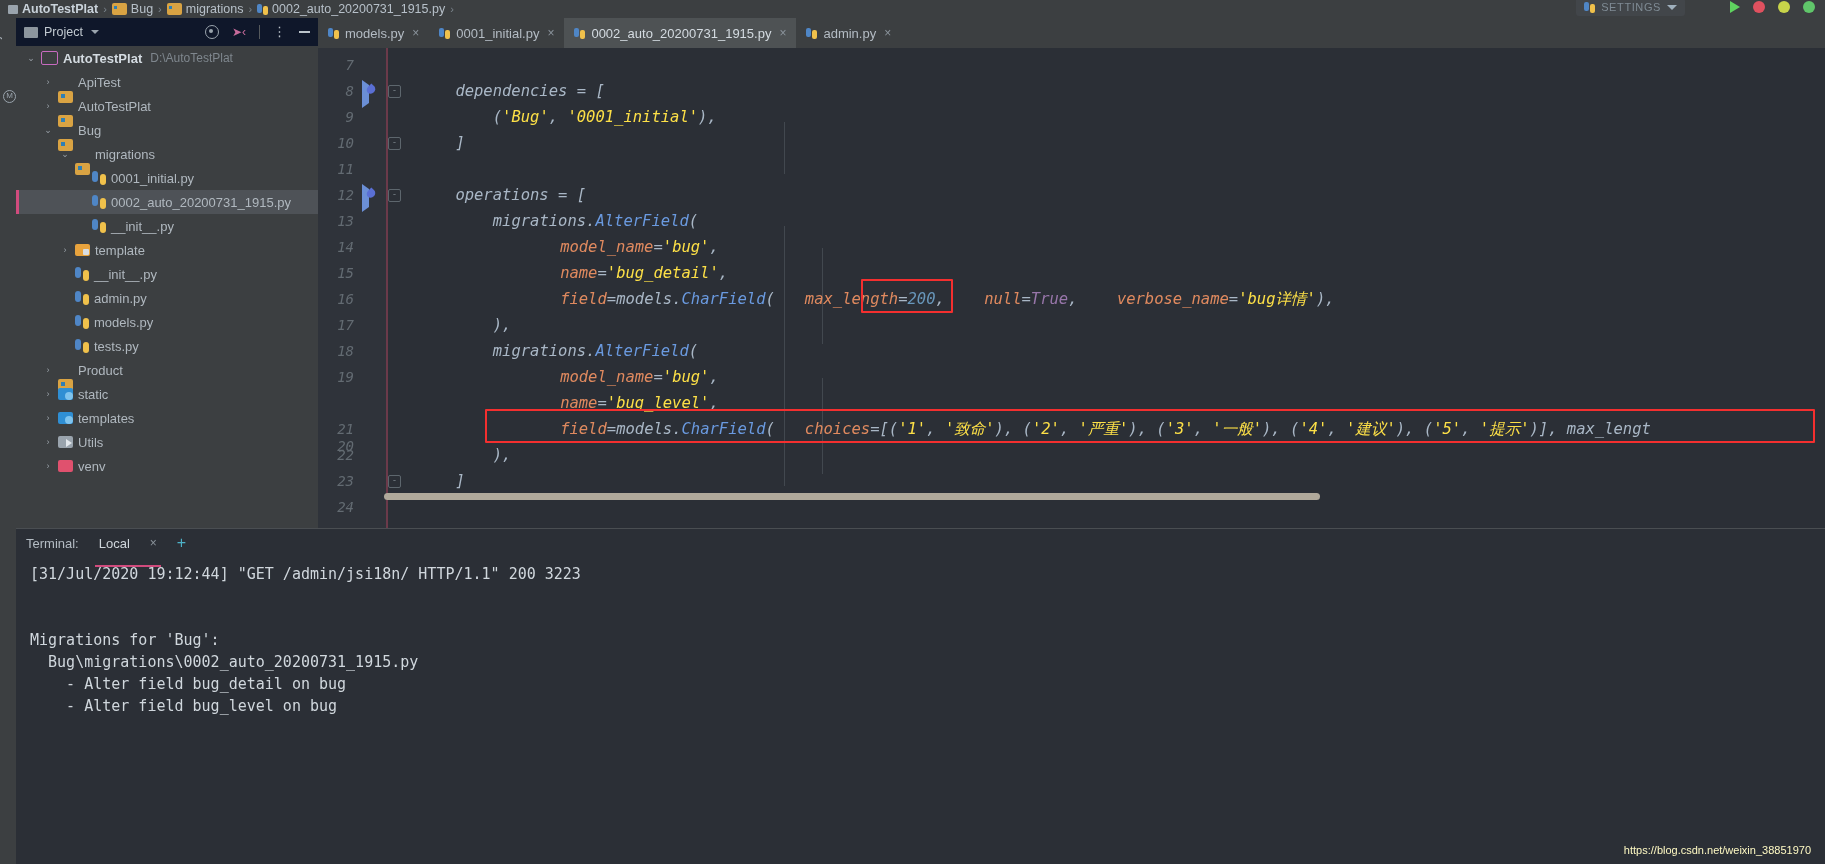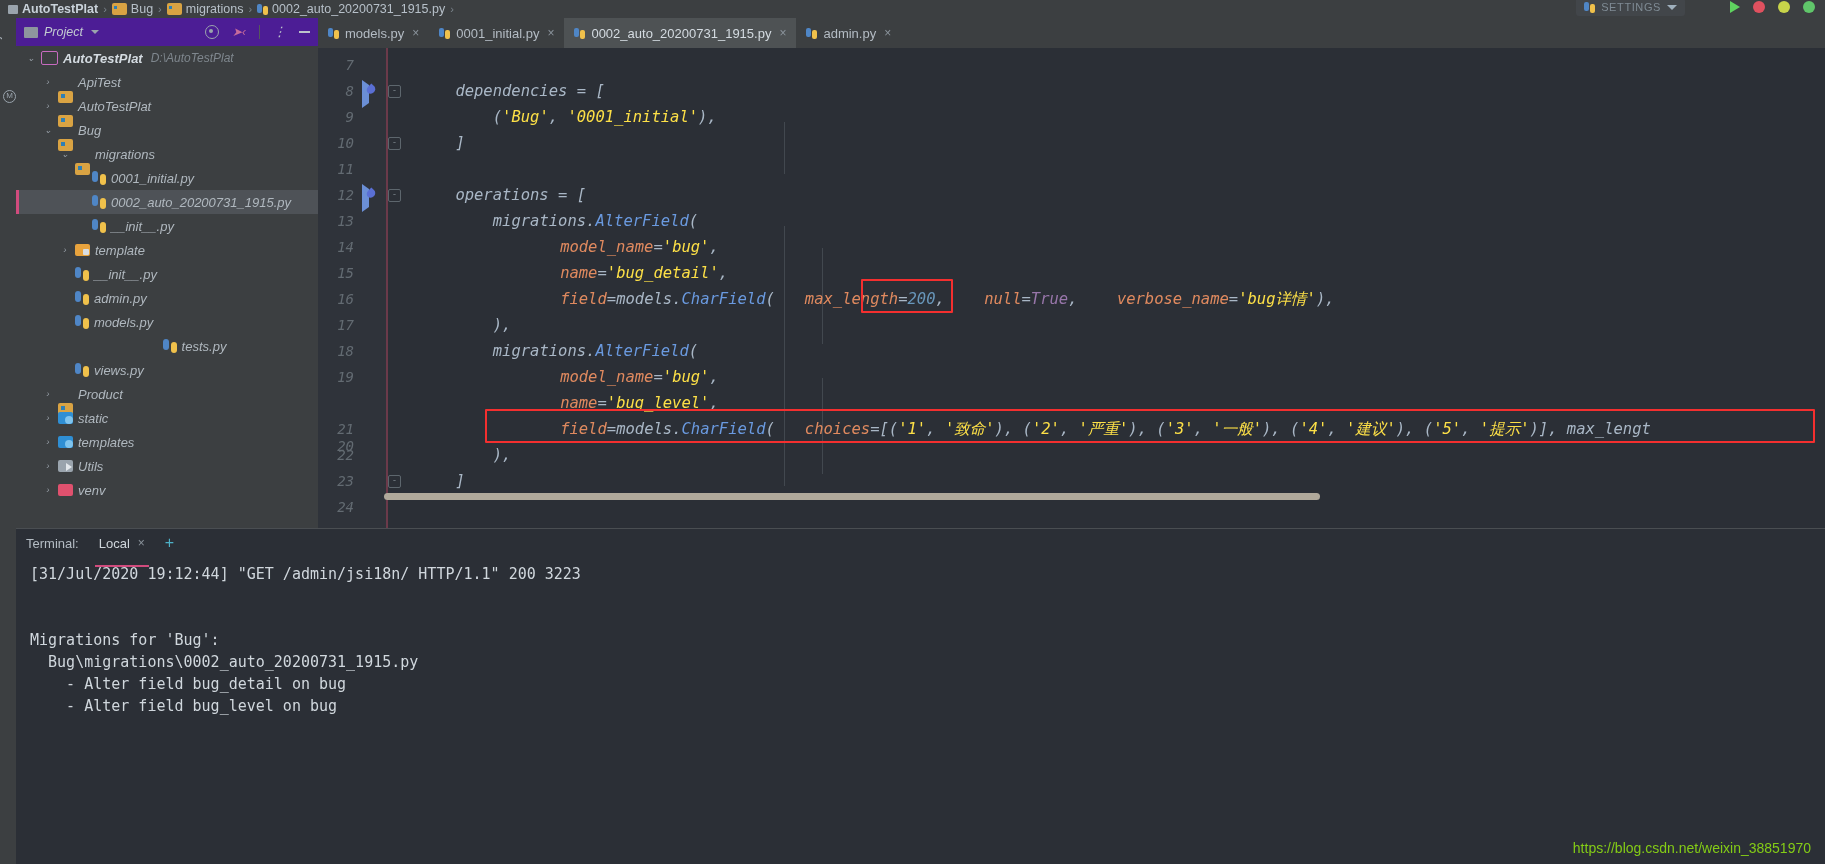--- a/index.html
+++ b/index.html
@@ -40,21 +40,21 @@
 
   
   .leftstrip{position:absolute;left:0;top:18px;width:16px;height:846px;background:#3c3f41;}
   .vlabel{position:absolute;left:-10px;writing-mode:vertical-rl;transform:rotate(180deg);
     font-size:11px;color:#b4bcc4;white-space:nowrap;width:16px;text-align:center;}
   .vproject{top:4px;}
   .vstructure{top:640px;}
   .mico{position:absolute;left:3px;top:72px;width:11px;height:11px;border:1px solid #9aa4ad;border-radius:50%;font-size:8px;color:#9aa4ad;text-align:center;line-height:10px;}
 
   
-  .projpanel{position:absolute;left:16px;top:18px;width:302px;height:510px;background:#4c1d95;font-style:italic;}
+  .projpanel{position:absolute;left:16px;top:18px;width:302px;height:510px;background:#0f172a;}
   .projhead{height:28px;display:flex;align-items:center;padding:0 8px;gap:6px;position:relative;}
   .projhead .folderglyph{width:14px;height:11px;background:#8d969e;border-radius:1px;}
   .projhead .ptitle{font-size:12.5px;color:#c2cad1;}
   .chev{width:0;height:0;border-left:4px solid transparent;border-right:4px solid transparent;border-top:4px solid #9aa4ad;margin-left:2px;}
   .hicons{position:absolute;right:8px;top:0;height:28px;display:flex;align-items:center;gap:13px;}
   .target{width:12px;height:12px;border:1.5px solid #9aa4ad;border-radius:50%;position:relative;}
   .target:after{content:"";position:absolute;left:3.2px;top:3.2px;width:4px;height:4px;border-radius:50%;background:#9aa4ad;}
   .collapse{font-size:12px;color:#c76b9b;}
   .vsep{width:1px;height:14px;background:#55595c;}
   .kebab{font-size:13px;color:#bcc4cb;letter-spacing:0;line-height:10px;}
@@ -113,28 +113,28 @@
   .bool{color:#9876aa;}
   .punct{color:#a9b7c6;}
 
   .redbox{position:absolute;border:2.5px solid #f42f2f;border-radius:1px;box-sizing:border-box;}
 
   .hscroll{position:absolute;left:384px;top:493px;width:936px;height:7px;background:#b0a99b;border-radius:4px;}
 
   
   .termpanel{position:absolute;left:16px;top:528px;width:1809px;height:336px;background:#2b2f36;border-top:1px solid #4a4e52;}
   .termhead{height:28px;display:flex;align-items:center;gap:14px;padding-left:4px;font-size:13px;color:#b4bcc4;position:relative;}
-  .termtab{display:flex;align-items:center;gap:6px;padding:11px 6px;height:28px;position:relative;color:#cfd6dc;}
+  .termtab{display:flex;align-items:center;gap:18px;padding:11px 6px;height:28px;position:relative;color:#cfd6dc;}
   .termtab:after{content:"";position:absolute;left:2px;bottom:1px;width:calc(100% - 4px);height:2.5px;background:#d14b7d;}
   .plus{color:#4db1c7;font-size:16px;line-height:14px;}
   .termbody{position:absolute;left:0;top:28px;width:1809px;height:308px;
     font-family:"DejaVu Sans Mono", monospace;font-size:15px;color:#d0d7dd;}
   .tline{position:absolute;left:14px;white-space:pre;}
 
-  .watermark{position:absolute;right:14px;bottom:8px;font-size:14px;color:#84cc16;font-family:"Liberation Sans",sans-serif;}
+  .watermark{position:absolute;right:14px;bottom:8px;font-size:11px;color:#fef9c3;font-family:"Liberation Sans",sans-serif;}
 </style>
 </head>
 <body>
 
 <div class="app">
 
   <div class="topbar">
     <div class="crumbs">
       <span class="crumb bold">
         <span class="sq gray"></span>
@@ -246,29 +246,24 @@
         <div class="row" style="padding-left: 44px;">
           <span class="arrow empty">›</span>
           <span class="py"></span>
           <span class="rowlabel">admin.py</span>
         </div>
         <div class="row" style="padding-left: 44px;">
           <span class="arrow empty">›</span>
           <span class="py"></span>
           <span class="rowlabel">models.py</span>
         </div>
-        <div class="row" style="padding-left: 44px; justify-content: center;">
+        <div class="row" style="padding-left: 44px;">
           <span class="arrow empty">›</span>
           <span class="py"></span>
           <span class="rowlabel">tests.py</span>
-        </div>
-        <div class="row" style="padding-left: 44px;">
-          <span class="arrow empty">›</span>
-          <span class="py"></span>
-          <span class="rowlabel">views.py</span>
         </div>
         <div class="row" style="padding-left: 27px;">
           <span class="arrow">›</span>
           <span class="folder plain"></span>
           <span class="rowlabel">Product</span>
         </div>
         <div class="row" style="padding-left: 27px;">
           <span class="arrow">›</span>
           <span class="folder blue"></span>
           <span class="rowlabel">static</span>

